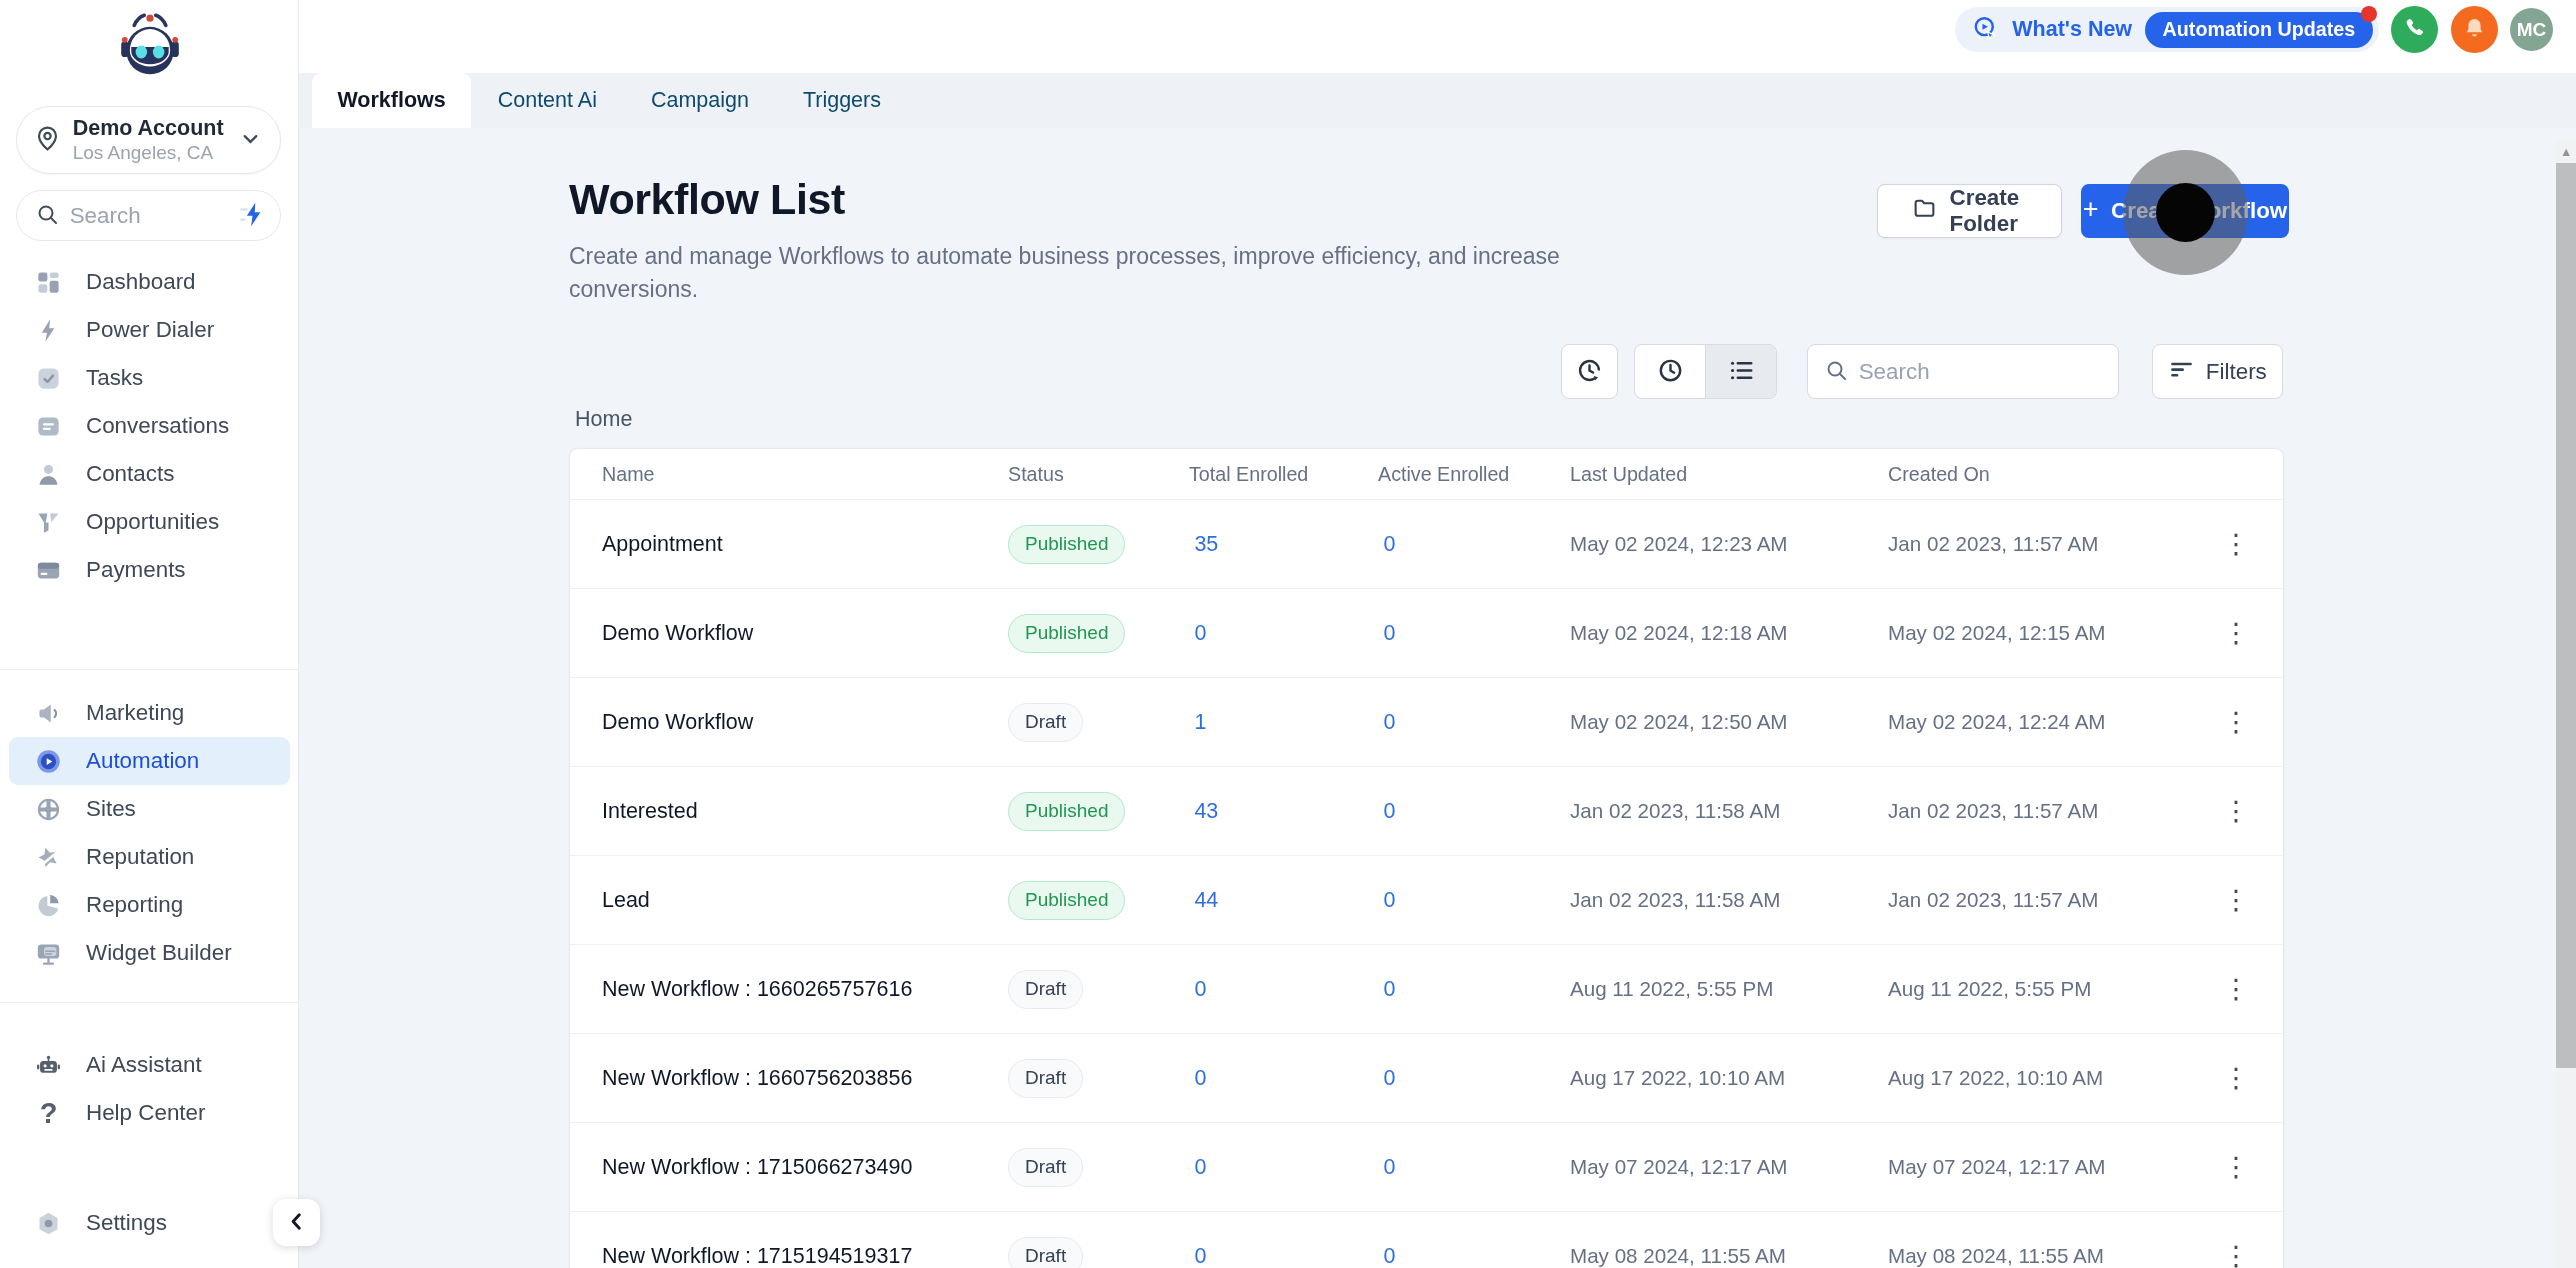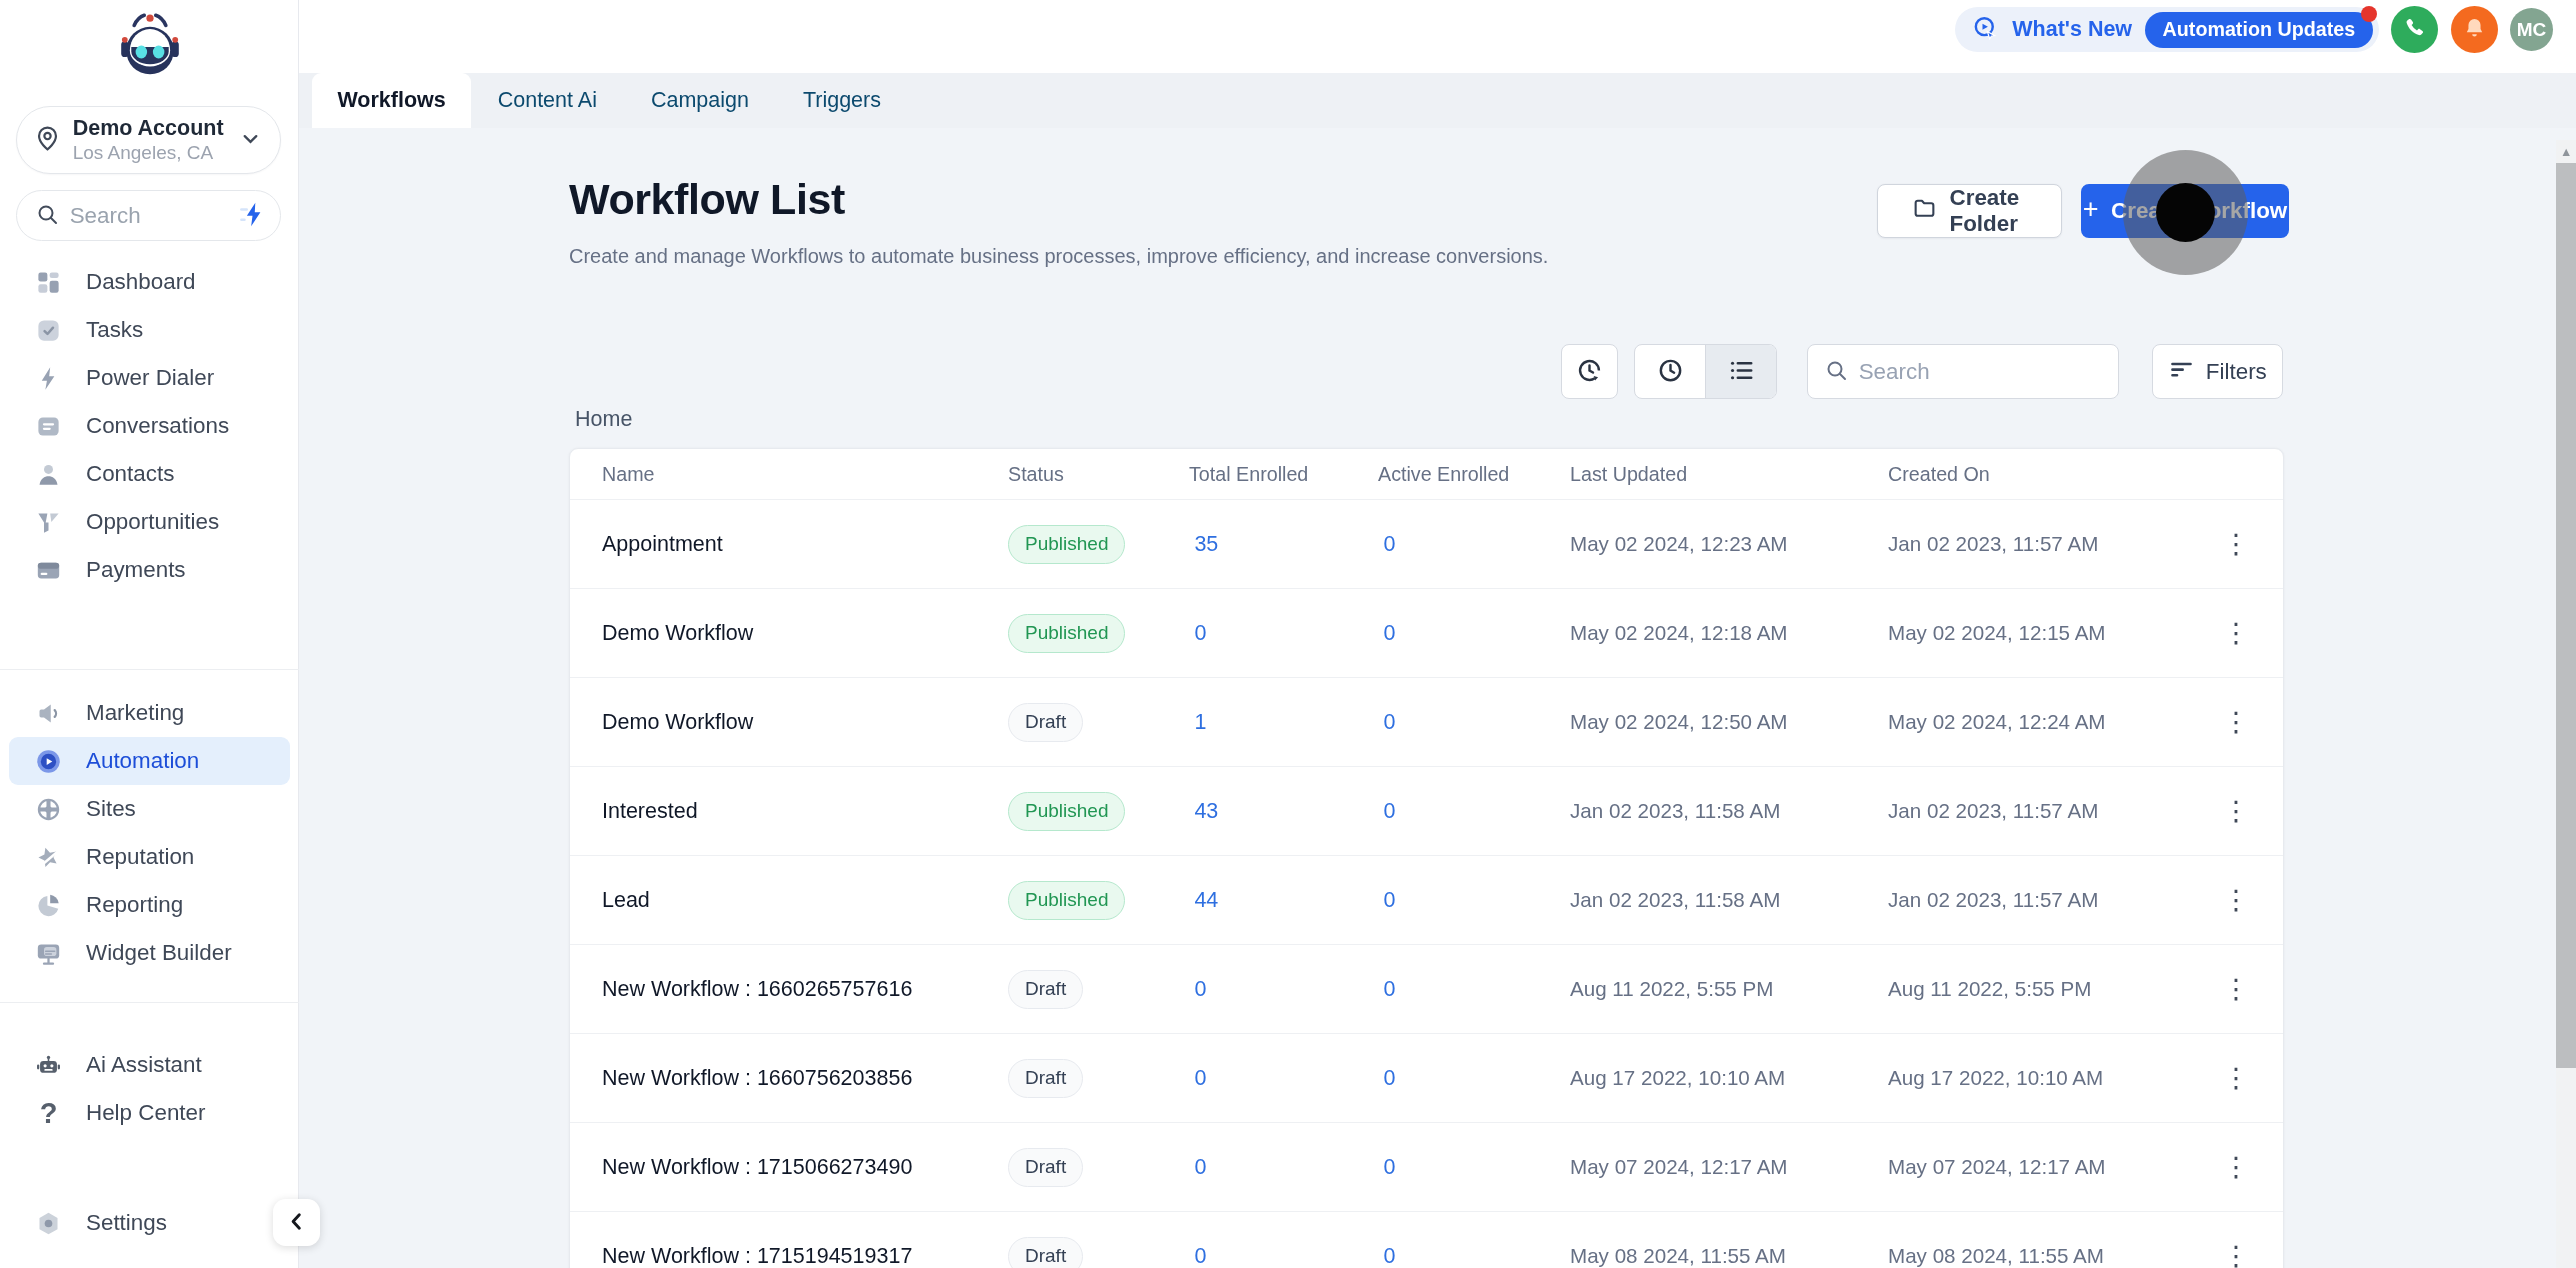--- a/index.html
+++ b/index.html
@@ -57,21 +57,21 @@
   .tab { display:flex; align-items:center; padding:0 27px; font-size:21.5px;
     color:#0c4a6e; cursor:pointer; }
   .tab.active { background:#fff; border-radius:9px 9px 0 0; font-weight:700;
     color:#101828; padding:0 25px; }
 
   
   .content { position:absolute; left:0; top:128px; width:2277px; height:1140px;
     background:#f1f4f8; }
   .page-title { position:absolute; left:270px; top:47px; font-size:43px; font-weight:700;
     color:#101828; letter-spacing:-0.4px; }
-  .page-sub { position:absolute; left:270px; top:112px; width:1006px; font-size:20px;
+  .page-sub { position:absolute; left:270px; top:112px; width:1006px; font-size:23px;
     line-height:33px; color:#667085; }
   .btn { display:flex; align-items:center; justify-content:center; gap:12.5px;
     height:54px; border-radius:8px; font-size:22.4px; cursor:pointer; }
   .btn-folder { position:absolute; left:1578px; top:56px; width:185px; background:#fff;
     border:0.9px solid #d0d5dd; color:#344054; font-weight:600; box-shadow:0 0.9px 1.8px rgba(16,24,40,.05);padding-left:34px; }
   .btn-create { position:absolute; left:1782px; top:56px; width:208px; background:#2563eb;
     color:#fff; font-weight:600; }
   .plus { font-size:27px; font-weight:400; margin-top:-2.7px; }
   .click-marker { position:absolute; left:1824px; top:22.4px; width:125px; height:125px;
     border-radius:50%; background:rgba(92,92,92,.55); z-index:40; pointer-events:none; }
@@ -187,33 +187,33 @@
             <rect x="13" y="3" width="8" height="5" rx="2" fill="#c7cdd8"></rect>
             <rect x="13" y="10.5" width="8" height="10.5" rx="2" fill="#97a1b2"></rect>
             <rect x="3" y="13.5" width="8" height="7.5" rx="2" fill="#c7cdd8"></rect>
           </svg>
         </span>
       <span>Dashboard</span>
     </div>
     <div class="nav-item">
       <span class="nicon">
           <svg viewBox="0 0 24 24" width="27" height="27">
+            <path d="M13.5 2 6 14h4.6L9.2 22l8-12h-4.6z" fill="#98a2b3"></path>
+          </svg>
+        </span>
+      <span>Power Dialer</span>
+    </div>
+    <div class="nav-item">
+      <span class="nicon">
+          <svg viewBox="0 0 24 24" width="27" height="27">
             <rect x="3" y="3" width="18" height="18" rx="5" fill="#ccd2dc"></rect>
             <path d="M8.5 12.5l2.6 2.6 4.9-5.6" stroke="#8b95a5" stroke-width="2.2" fill="none" stroke-linecap="round" stroke-linejoin="round"></path>
           </svg>
         </span>
       <span>Tasks</span>
-    </div>
-    <div class="nav-item">
-      <span class="nicon">
-          <svg viewBox="0 0 24 24" width="27" height="27">
-            <path d="M13.5 2 6 14h4.6L9.2 22l8-12h-4.6z" fill="#98a2b3"></path>
-          </svg>
-        </span>
-      <span>Power Dialer</span>
     </div>
     <div class="nav-item">
       <span class="nicon">
           <svg viewBox="0 0 24 24" width="27" height="27">
             <rect x="3" y="4" width="18" height="16" rx="4" fill="#b0b9c6"></rect>
             <path d="M8 10h8M8 14h5" stroke="#fff" stroke-width="2" stroke-linecap="round"></path>
           </svg>
         </span>
       <span>Conversations</span>
     </div>

